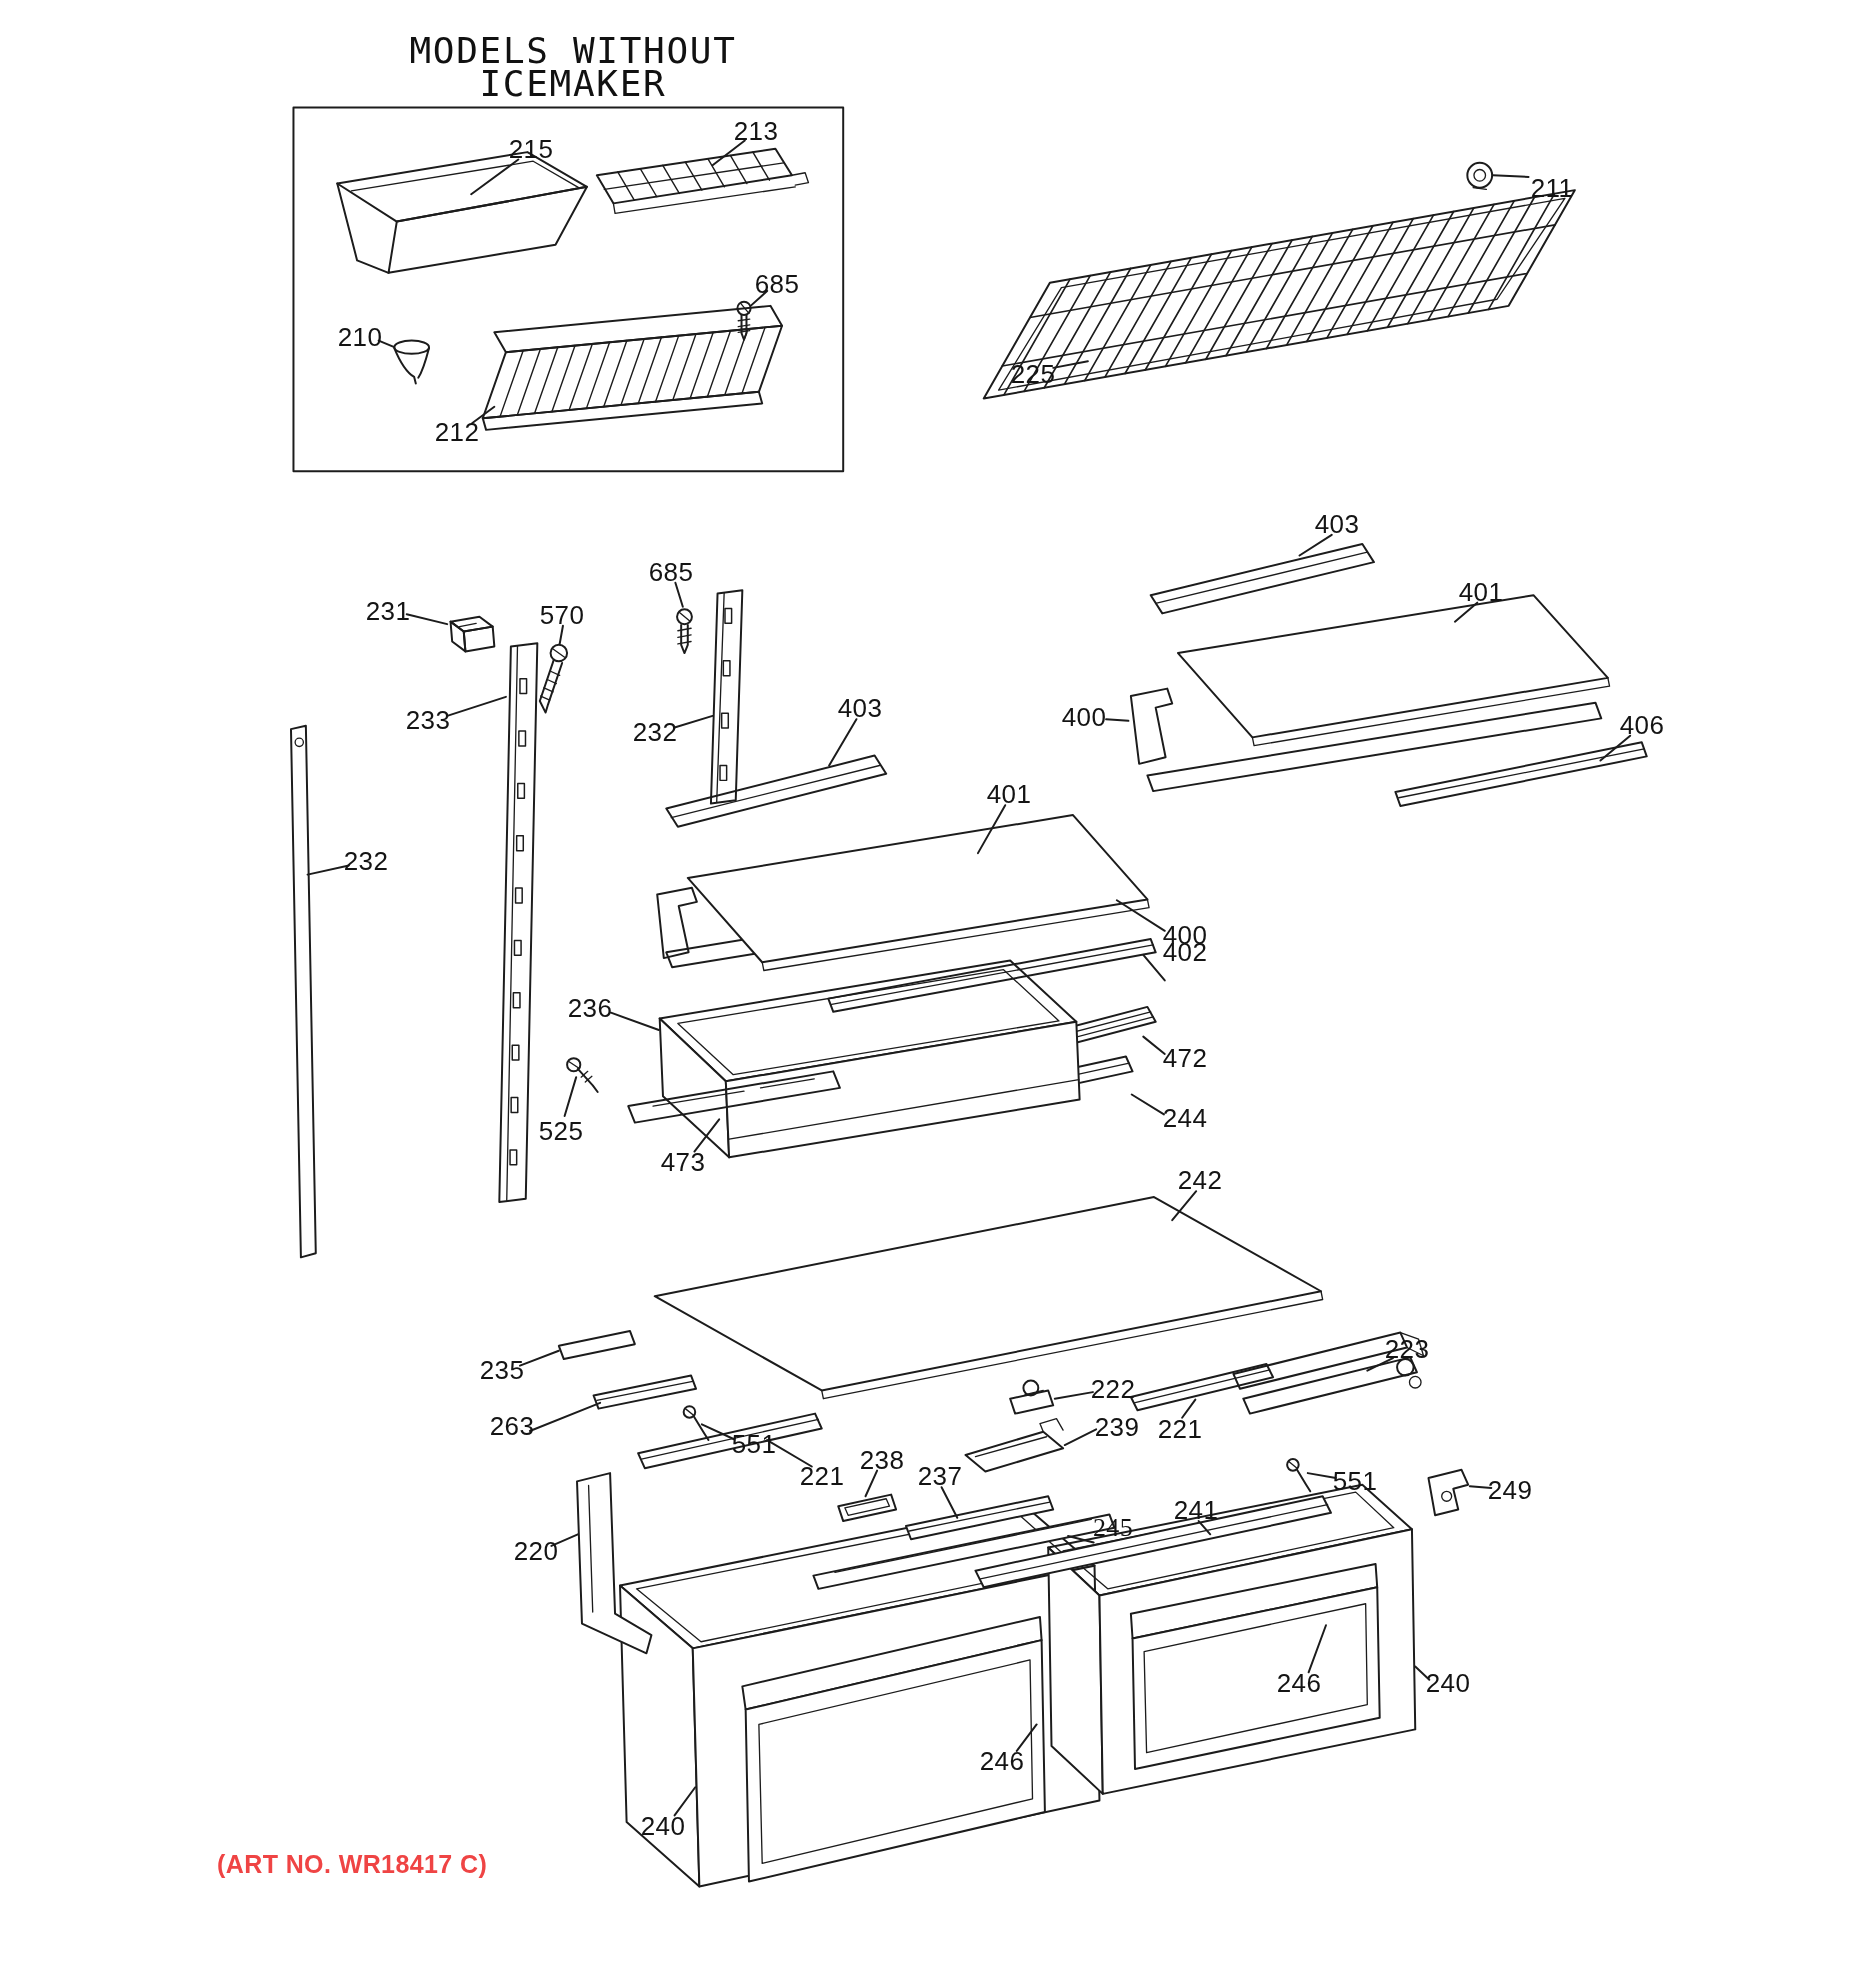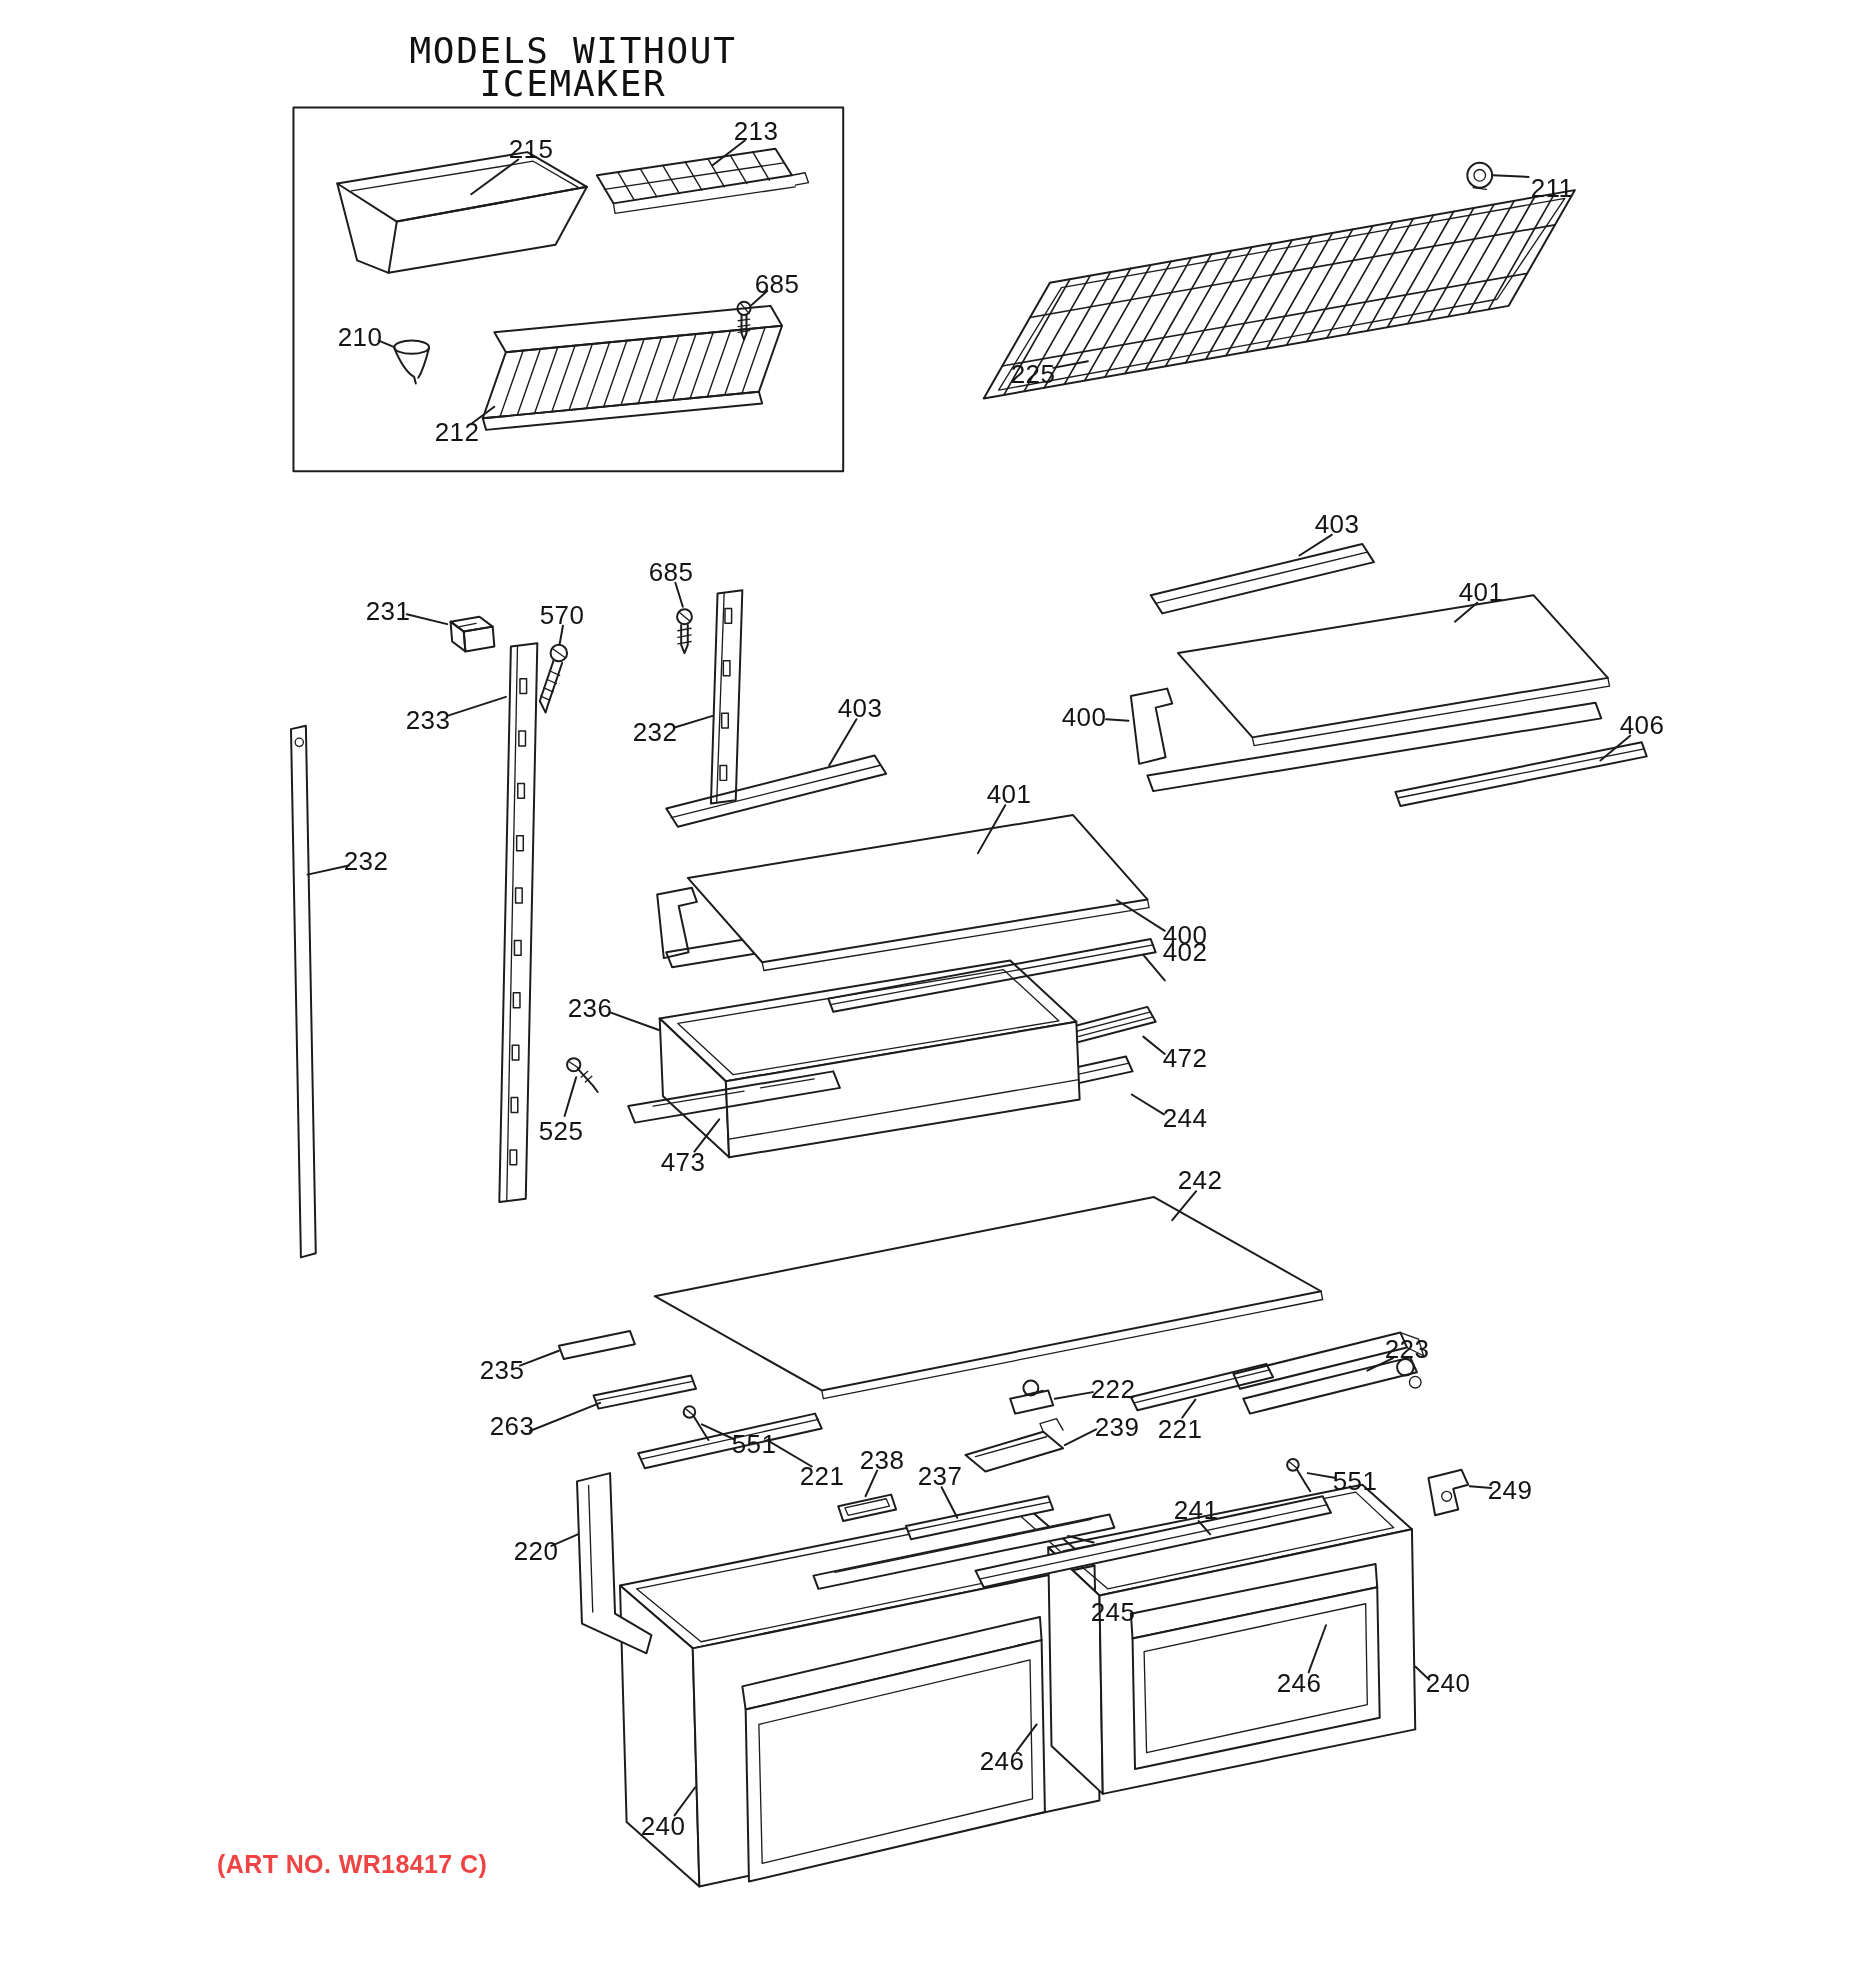--- a/index.html
+++ b/index.html
@@ -439,21 +439,21 @@
 <div class="plabel" style="left:1113px; top:1389px;">222</div>
 <div class="plabel" style="left:1117px; top:1427px;">239</div>
 <div class="plabel" style="left:1180px; top:1429px;">221</div>
 <div class="plabel" style="left:1407px; top:1349px;">223</div>
 <div class="plabel" style="left:822px;  top:1476px;">221</div>
 <div class="plabel" style="left:882px; top:1460px;">238</div>
 <div class="plabel" style="left:940px; top:1476px;">237</div>
 <div class="plabel" style="left:1355px; top:1481px;">551</div>
 <div class="plabel" style="left:1510px; top:1490px;">249</div>
 <div class="plabel" style="left:1196px; top:1510px;">241</div>
-<div class="plabel" style="left:1113px; top:1612px;">245</div>
+<div class="plabel" style="left:1113px; top:1528px;font-family:Liberation Serif, serif;">245</div>
 <div class="plabel" style="left:536px;  top:1551px;">220</div>
 <div class="plabel" style="left:1299px; top:1683px;">246</div>
 <div class="plabel" style="left:1448px; top:1683px;">240</div>
 <div class="plabel" style="left:1002px; top:1761px;">246</div>
 <div class="plabel" style="left:663px;  top:1826px;">240</div>
 
 <div class="artno" style="left:217px; top:1850px;">(ART NO. WR18417 C)</div>
 
 </div>
 

